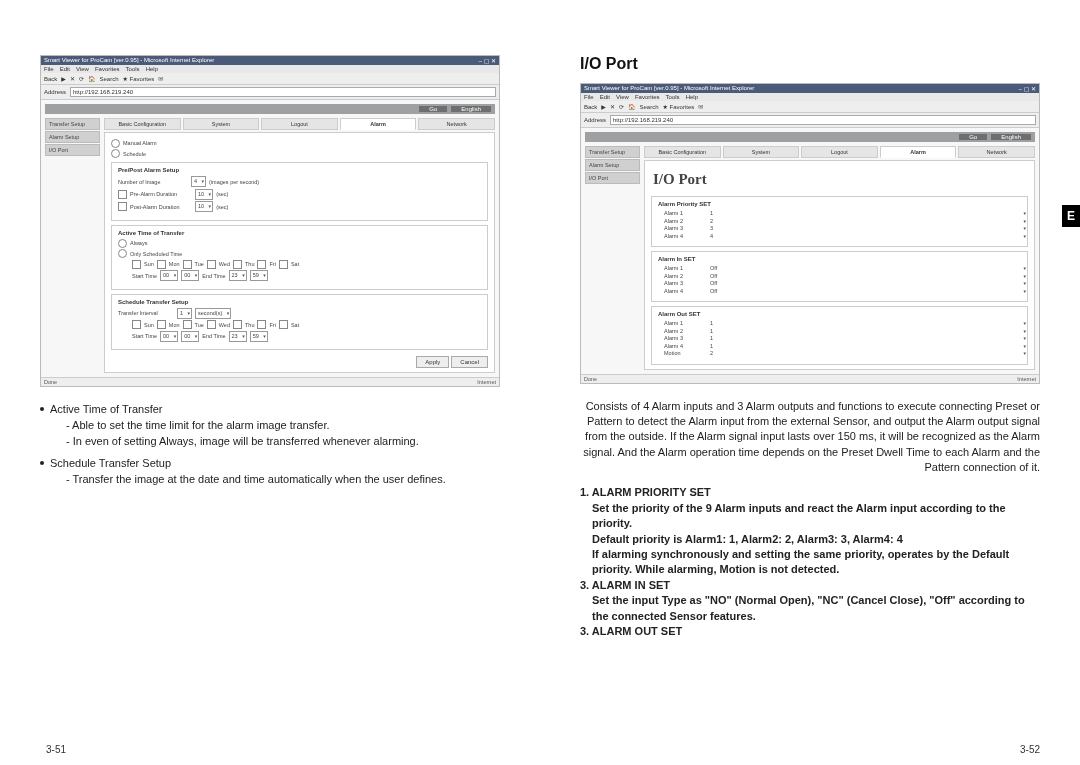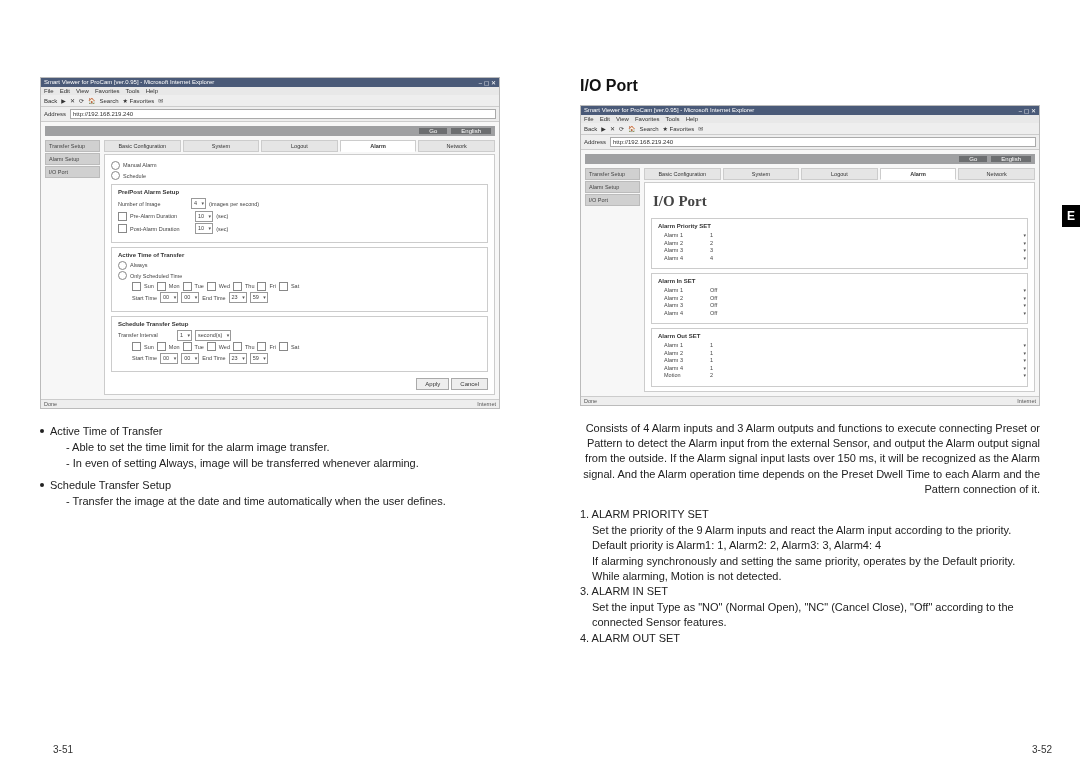--- a/index.html
+++ b/index.html
@@ -10,35 +10,35 @@
     height: 765px;
     position: relative;
   }
   .page-wrap {
     display: flex;
     width: 100%;
     height: 100%;
   }
   .col {
     width: 50%;
-    padding: 77px 40px 30px 40px;
+    padding: 55px 40px 30px 40px;
     box-sizing: border-box;
     position: relative;
     font-size: 11px;
     color: #222;
   }
   .col + .col { border-left: none; }
   .pagenum {
     position: absolute;
     bottom: 10px;
     font-size: 10px;
     color: #333;
   }
-  .pagenum.left { left: 53px; }
-  .pagenum.right { right: 28px; }
+  .pagenum.left { left: 46px; }
+  .pagenum.right { right: 40px; }
 
   
   .screenshot {
     border: 1px solid #bbb;
     font-size: 7px;
     color: #333;
     background: #eef0f2;
     margin-bottom: 15px;
   }
   .ie-titlebar {
@@ -208,21 +208,21 @@
     width:50px;
   }
 
   
   .bullet-block { margin-top: 12px; line-height: 1.45; }
   .bullet-block .bitem { display:flex; gap:6px; }
   .bullet-block .bitem .dot { width:4px; height:4px; background:#222; border-radius:50%; margin-top:5px; flex-shrink:0; }
   .bullet-block .sub { margin-left: 26px; text-indent: -7px; padding-left:7px; }
   .right-text { margin-top: 12px; line-height: 1.4; }
   .right-text p { margin: 0 0 10px 0; text-align: right; }
-  .num-item { margin-top:0; }
+  .num-item { margin-top:0;font-weight:bold; }
   .num-item .sub { margin-left:12px; }
 
   .heading {
     font-size: 16px;
     font-weight: bold;
     margin-bottom: 10px;
     color:#111;
   }
 
   .side-tab {
@@ -560,19 +560,19 @@
         <div class="sub">Default priority is Alarm1: 1, Alarm2: 2, Alarm3: 3, Alarm4: 4</div>
         <div class="sub">If alarming synchronously and setting the same priority, operates by the Default priority. While alarming, Motion is not detected.</div>
       </div>
 
       <div class="num-item">
         <div>3. ALARM IN SET</div>
         <div class="sub">Set the input Type as "NO" (Normal Open), "NC" (Cancel Close), "Off" according to the connected Sensor features.</div>
       </div>
 
       <div class="num-item">
-        <div>4. ALARM OUT SET</div>
+        <div>3. ALARM OUT SET</div>
       </div>
     </div>
 
     <div class="pagenum right">3-52</div>
   </div>
 </div>
 
 </body></html>

